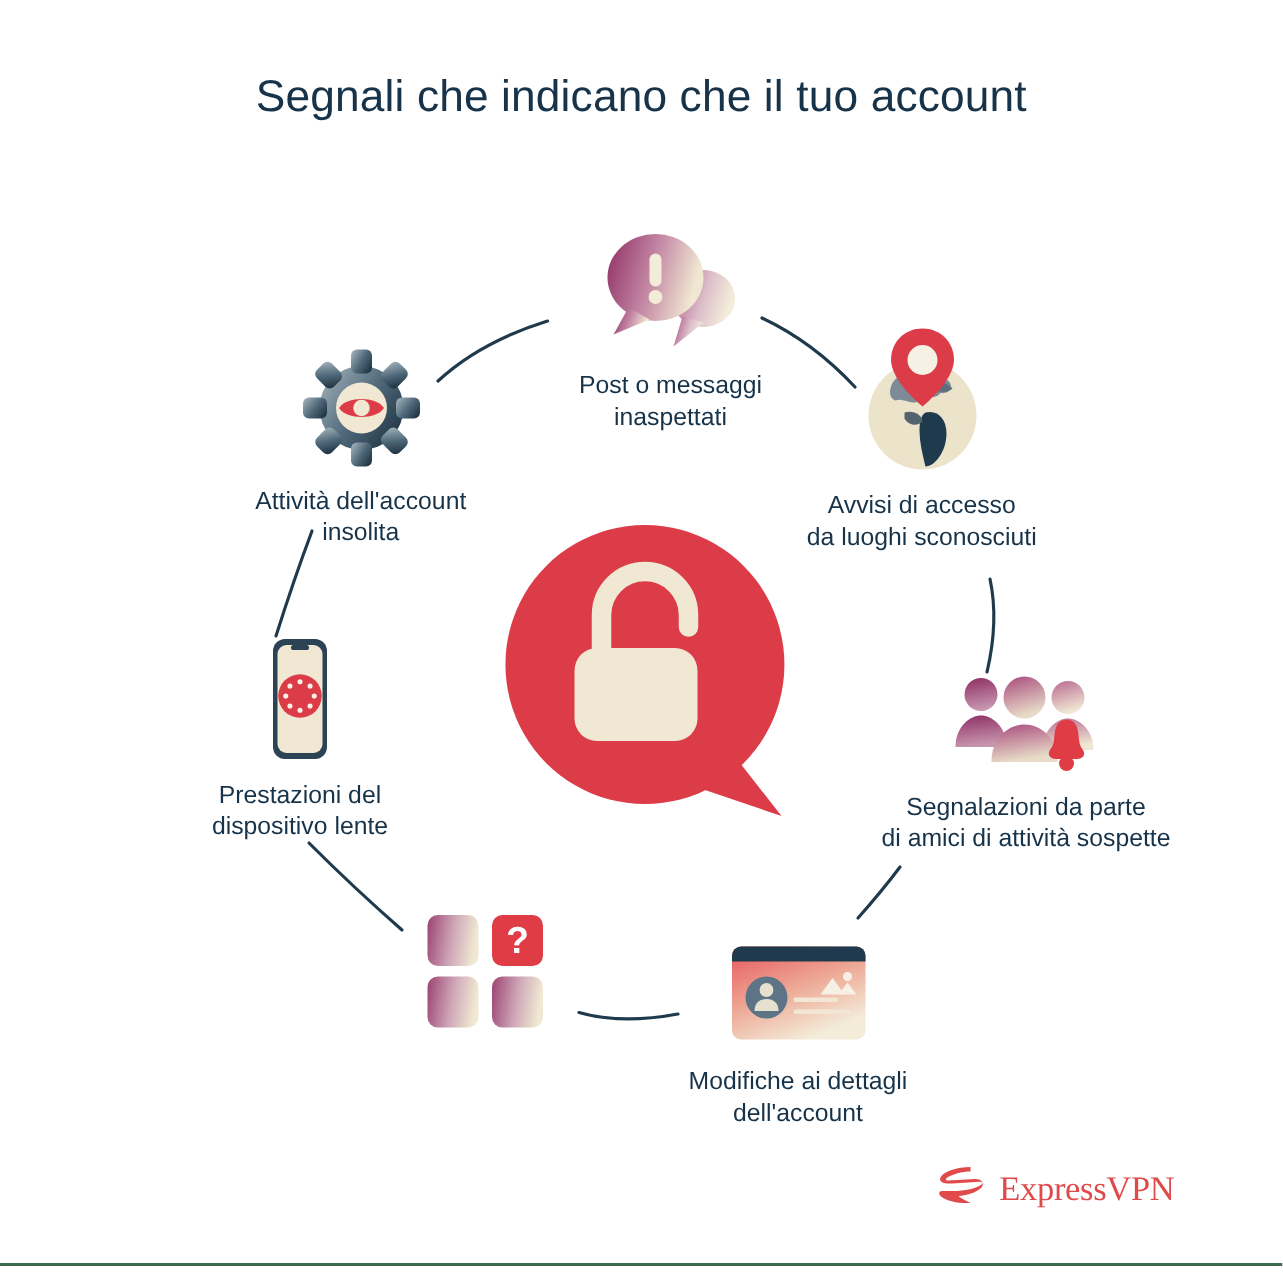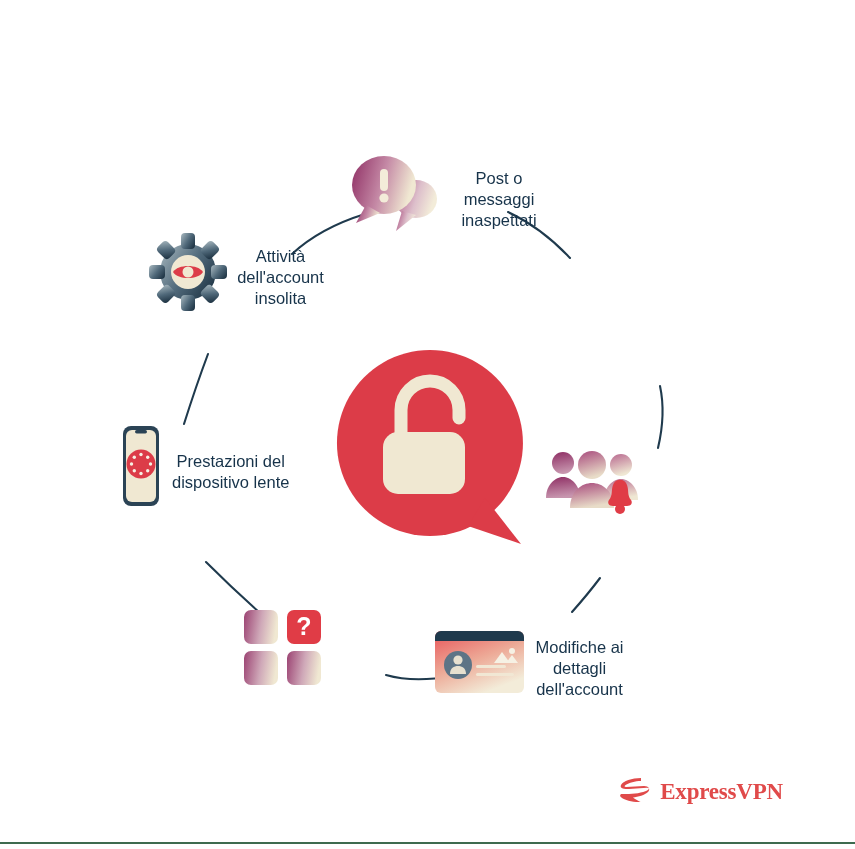--- a/index.html
+++ b/index.html
@@ -35,22 +35,23 @@
     position: absolute;
     left: 0; top: 0;
     width: 855px; height: 849px;
     pointer-events: none;
   }
 
   
   .node {
     position: absolute;
     display: flex;
-    flex-direction: row;
+    flex-direction: column;
     align-items: center;
+    justify-content: space-between;
   }
   .node .icon-wrap {
     position: relative;
     display: block;
   }
   .node .node-label {
     margin-top: 7px;
     text-align: center;
     color: #17334a;
     font-size: 16.5px;
@@ -69,37 +70,38 @@
   #logo {
     position: absolute;
     right: 72px; top: 775px;
     display: flex;
     align-items: center;
     gap: 9px;
   }
   #logo-text {
     font-family: "Liberation Serif", serif;
     font-size: 23px;
-    font-weight: 700;
+    font-weight: 400;
     color: #e04a4a;
     letter-spacing: -0.2px;
   }
   #footer-rule {
     position: absolute;
     left: 0; top: 842px;
     width: 855px; height: 2px;
     background: #3d6b4f;
   }
 </style>
 </head>
 <body>
 
 <div id="infographic">
 
   <h1 id="title">
+    <span class="tline">Segnali che indicano che il tuo account</span>
   </h1>
 
   <svg id="connectors" viewBox="0 0 855 849" xmlns="http://www.w3.org/2000/svg">
     <g fill="none" stroke="#1f3a4d" stroke-width="2.1" stroke-linecap="round">
 
       <path d="M292,254 Q320,228 365,214"></path>
 
       <path d="M508,212 Q542,228 570,258"></path>
 
       <path d="M660,386 Q666,414 658,448"></path>
@@ -147,20 +149,41 @@
         <path d="M24,52 L14,70 L38,60 Z" fill="url(#gBub1)"></path>
 
         <rect x="38" y="16" width="8" height="22" rx="4" fill="#f3ecd9"></rect>
         <circle cx="42" cy="45" r="4.6" fill="#f3ecd9"></circle>
       </svg>
     </span>
     <span class="node-label">Post o messaggi
 inaspettati</span>
   </div>
 
+  <div class="node" style="left:512px; top:215px; width:205px;">
+    <span class="icon-wrap">
+      <svg width="92" height="100" viewBox="0 0 92 100" xmlns="http://www.w3.org/2000/svg">
+        <circle cx="46" cy="62" r="36" fill="#ece3cb"></circle>
+
+        <path d="M30,36 C40,32 54,34 62,38 C68,42 64,48 58,47 C54,52 50,48 44,52
+                 C38,56 34,50 28,52 C22,50 24,40 30,36 Z" fill="#7c8b96"></path>
+        <path d="M50,40 C56,38 62,40 66,44 C62,48 56,46 52,44 Z" fill="#5d6f7d"></path>
+
+        <path d="M48,60 C56,58 62,64 62,74 C62,86 54,96 48,96
+                 C46,88 44,80 44,72 C44,66 45,62 48,60 Z" fill="#1f3a4d"></path>
+        <path d="M34,60 C40,58 46,62 46,66 C42,70 36,68 34,64 Z" fill="#54646f"></path>
+
+        <path d="M46,4 C34,4 25,13 25,25 C25,39 46,56 46,56 C46,56 67,39 67,25
+                 C67,13 58,4 46,4 Z" fill="#dc3c48"></path>
+        <circle cx="46" cy="25" r="10" fill="#f6f1e4"></circle>
+      </svg>
+    </span>
+    <span class="node-label">Avvisi di accesso
+da luoghi sconosciuti</span>
+  </div>
 
   <div class="node" style="left:538px; top:446px; width:292px;">
     <span class="icon-wrap">
       <svg width="110" height="70" viewBox="0 0 110 70" xmlns="http://www.w3.org/2000/svg">
         <defs>
           <linearGradient id="gP1" x1="0" y1="0" x2="0.2" y2="1">
             <stop offset="0%" stop-color="#8e2d63"></stop>
             <stop offset="100%" stop-color="#c795ae"></stop>
           </linearGradient>
           <linearGradient id="gP2" x1="0" y1="0" x2="0.3" y2="1">
@@ -180,20 +203,22 @@
         <path d="M66,54 C66,40 76,33 83,33 C90,33 100,40 100,54 Z" fill="url(#gP3)"></path>
 
         <circle cx="54" cy="19" r="14" fill="url(#gP2)"></circle>
         <path d="M32,62 C32,45 44,37 54,37 C64,37 76,45 76,62 Z" fill="url(#gP2)"></path>
 
         <path d="M90,62 C86,62 84,59 86,56 C90,51 88,46 90,41 C92,34 102,34 104,41
                  C106,46 104,51 108,56 C110,59 108,62 104,62 Z" fill="#e03c46" transform="translate(-15,-2)"></path>
         <circle cx="82" cy="63" r="5" fill="#e03c46"></circle>
       </svg>
     </span>
+    <span class="node-label">Segnalazioni da parte
+di amici di attività sospette</span>
   </div>
 
   <div class="node" style="left:432px; top:627px; width:200px;">
     <span class="icon-wrap">
       <svg width="95" height="72" viewBox="0 0 95 72" xmlns="http://www.w3.org/2000/svg">
         <defs>
           <linearGradient id="gCard" x1="0" y1="0" x2="0.55" y2="1">
             <stop offset="0%" stop-color="#e8555a"></stop>
             <stop offset="55%" stop-color="#edaa97"></stop>
             <stop offset="100%" stop-color="#f3ecd9"></stop>

